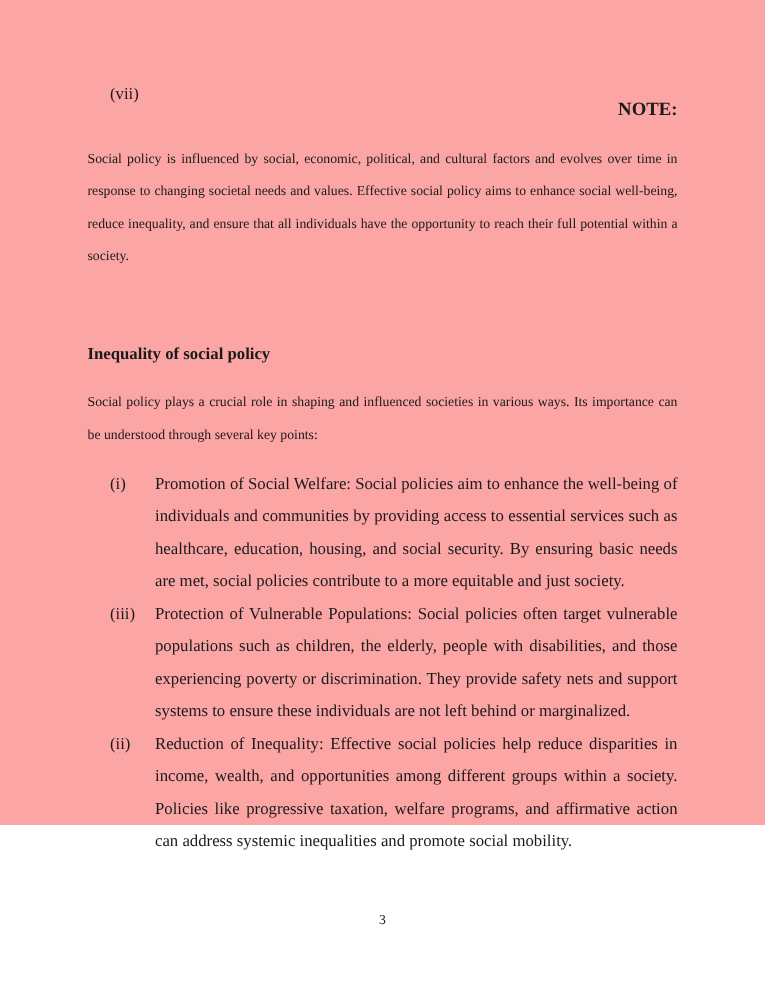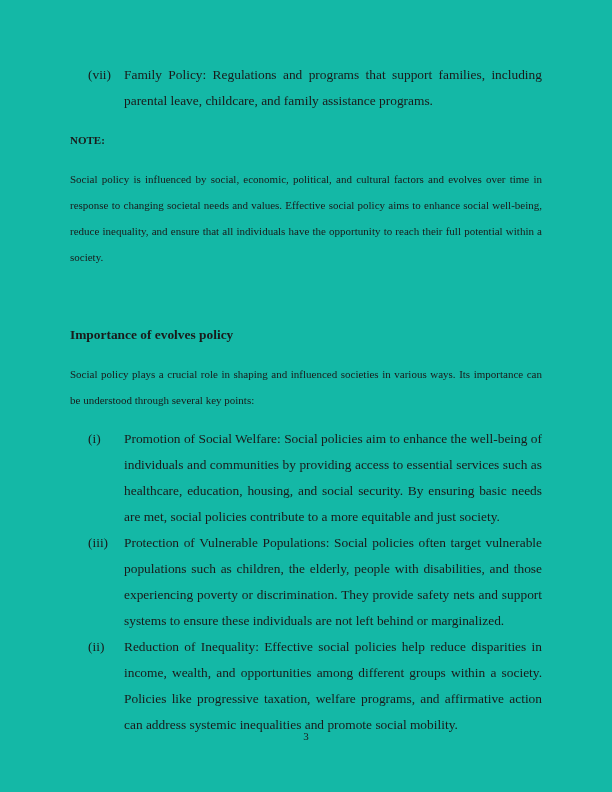--- a/index.html
+++ b/index.html
@@ -15,46 +15,47 @@
     position: relative;
     overflow: hidden;
     -webkit-font-smoothing: antialiased;
   }
 
   .page {
     position: absolute;
     left: 0;
     top: 0;
     width: 612px;
-    height: 792px;
-    background: #14b8a6;
+    height: 660px;
+    background: #fca5a5;
   }
 
   .content {
     position: absolute;
     left: 70px;
     top: 62px;
     width: 472px;
   }
 
   
   .para {
     font-size: 11px;
     line-height: 26px;
     text-align: justify;
     text-justify: inter-word;
     margin: 0;
     hyphens: none;
   }
 
   .note-label {
-    font-size: 11px;
+    font-size: 15px;
     line-height: 26px;
     font-weight: bold;
     margin: 0;
+    text-align: right;
   }
 
   .section-heading {
     font-size: 13.4px;
     line-height: 26px;
     font-weight: bold;
     margin: 0;
   }
 
   
@@ -119,36 +120,35 @@
 </head>
 <body>
 
 <div class="page">
 
   <div class="content">
 
     <ul class="rlist top">
       <li class="rlist-item">
         <span class="rlist-marker">(vii)</span>
-        <span class="rlist-body">Family Policy: Regulations and programs that support families, including parental leave, childcare, and family assistance programs.</span>
       </li>
     </ul>
 
     <div class="gap-sm"></div>
 
     <p class="note-label">NOTE:</p>
 
     <div class="gap-sm"></div>
 
     <p class="para">Social policy is influenced by social, economic, political, and cultural factors and evolves over time in response to changing societal needs and values. Effective social policy aims to enhance social well-being, reduce inequality, and ensure that all individuals have the opportunity to reach their full potential within a society.</p>
 
     <div class="gap-lg"></div>
     <div class="gap-md"></div>
 
-    <h2 class="section-heading">Importance of evolves policy</h2>
+    <h2 class="section-heading">Inequality of social policy</h2>
 
     <div class="gap-sm"></div>
 
     <p class="para">Social policy plays a crucial role in shaping and influenced societies in various ways. Its importance can be understood through several key points:</p>
 
     <div class="gap-sm"></div>
 
     <ul class="rlist main">
 
       <li class="rlist-item">

